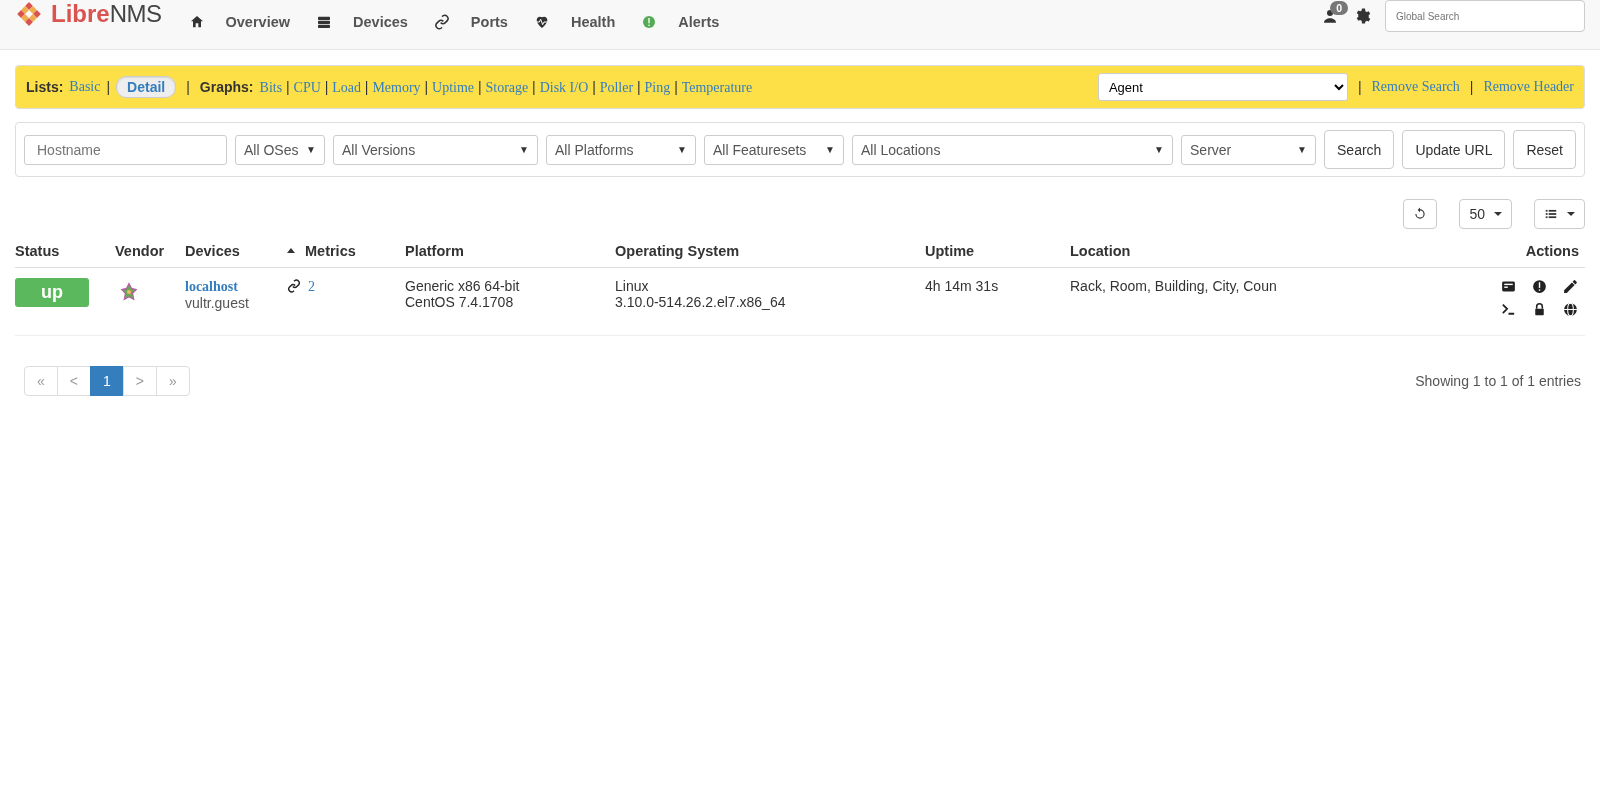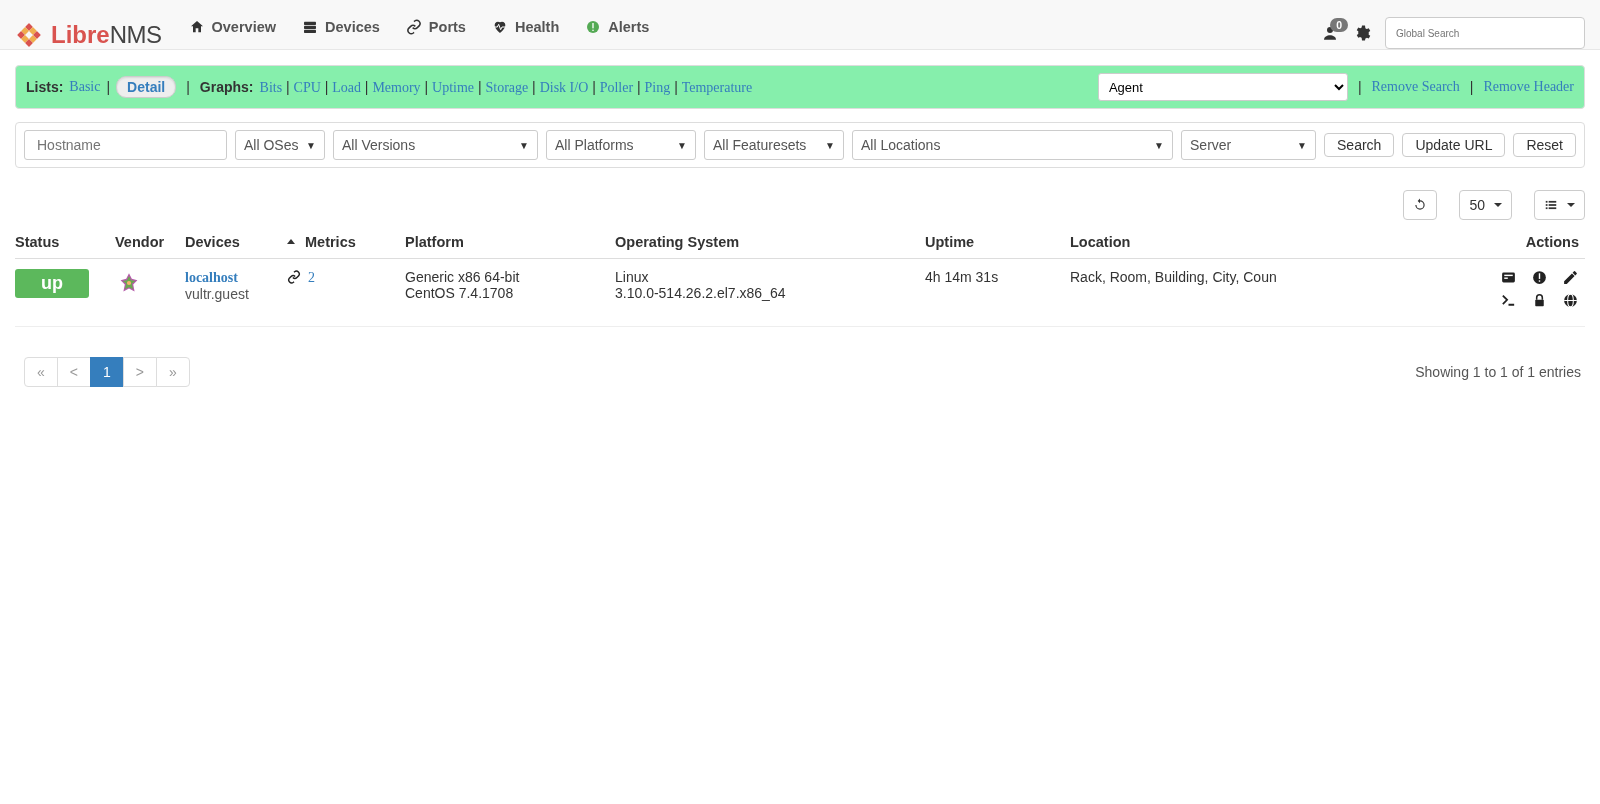--- a/index.html
+++ b/index.html
@@ -1,51 +1,51 @@
 <!DOCTYPE html>
 <html><head>
 <meta charset="utf-8">
 <style>
   * { box-sizing: border-box; }
   body { margin:0; font-family: "Helvetica Neue", Helvetica, Arial, sans-serif; font-size:14px; color:#333; background:#fff; }
   a { color:#357ebd; text-decoration:none;font-family:Liberation Serif, serif; }
 
   
-  .navbar { background:#f8f8f8; border-bottom:1px solid #e7e7e7; height:50px; display:flex; align-items:flex-end; padding:0 15px; }
+  .navbar { background:#f8f8f8; border-bottom:1px solid #e7e7e7; height:50px; display:flex; align-items:flex-start; padding:0 15px; }
   .brand { display:flex; align-items:center; font-size:24px; font-weight:400; margin-right:15px; }
   .brand .b1 { color:#d9534f; font-weight:600; }
   .brand .b2 { color:#444; letter-spacing:-0.5px; }
   .nav-items { display:flex; align-items:center; gap:2px; flex:1; }
-  .nav-item { display:flex; align-items:center; gap:7px; padding:14px 12px; color:#555; font-size:14.5px; font-weight:600; cursor:pointer; }
+  .nav-item { display:flex; align-items:center; gap:21px; padding:14px 12px; color:#555; font-size:14.5px; font-weight:600; cursor:pointer; }
   .nav-item svg, .nav-item .ico { width:16px; height:16px; fill:#333; }
   .nav-right { display:flex; align-items:center; gap:14px; }
   .user-badge { position:relative; display:flex; align-items:center; }
   .user-badge .count { position:absolute; top:-6px; right:-9px; background:#777; color:#fff; border-radius:9px; font-size:10.5px; padding:1px 6px; font-weight:700; }
   .search-global { width:200px; height:32px; border:1px solid #ccc; border-radius:4px; padding:4px 10px; font-size:10px; color:#555; }
 
   
   .container { padding:15px; }
 
   
-  .panel-strip { background:#86efac; border:1px solid #ddd; border-radius:4px; padding:7px 10px; display:flex; align-items:center; gap:6px; font-size:14px; color:#333; }
+  .panel-strip { background:#fde047; border:1px solid #ddd; border-radius:4px; padding:7px 10px; display:flex; align-items:center; gap:6px; font-size:14px; color:#333; }
   .panel-strip .strong { font-weight:700; }
   .panel-strip .sep { color:#333; }
   .graph-link { color:#357ebd; cursor:pointer; }
   .active-pill { background:#eee; border:1px solid #ccc; border-radius:10px; padding:2px 10px; color:#357ebd; font-weight:700; box-shadow: inset 0 1px 2px rgba(0,0,0,0.1); }
   .panel-strip .spacer { flex:1; }
   .select-inline { height:28px; border:1px solid #ccc; border-radius:3px; background:#fff; font-size:13px; padding:2px 6px; min-width:250px; }
   .link-right { color:#357ebd; cursor:pointer; }
 
   
   .filter-row { display:flex; align-items:center; gap:8px; margin-top:13px; border:1px solid #ddd; border-radius:4px; padding:7px 8px; }
   .fctrl { height:30px; border:1px solid #ccc; border-radius:3px; background:#fff; padding:4px 8px; font-size:14px; color:#555; }
   .fctrl.text { color:#999; }
   .fselect { display:flex; align-items:center; justify-content:space-between; }
   .fselect .caret { margin-left:auto; font-size:10px; color:#333; }
-  .btn { height:24px; border:1px solid #ccc; border-radius:4px; background:#fff; padding:4px 12px; font-size:14px; color:#333; cursor:pointer; display:flex; align-items:center; }
+  .btn { height:39px; border:1px solid #ccc; border-radius:4px; background:#fff; padding:4px 12px; font-size:14px; color:#333; cursor:pointer; display:flex; align-items:center; }
 
   
   .tbl-toolbar { display:flex; justify-content:flex-end; gap:22px; margin-top:22px; }
   .btn-sm { height:30px; border:1px solid #ccc; border-radius:4px; background:#fff; padding:4px 9px; display:flex; align-items:center; gap:5px; cursor:pointer; }
   .caret-dn::after { content:""; display:inline-block; border-top:4px solid #333; border-left:4px solid transparent; border-right:4px solid transparent; margin-left:4px; vertical-align:middle; }
 
   
   table.data { width:100%; border-collapse:collapse; margin-top:6px; }
   table.data th { text-align:left; font-weight:700; font-size:14.5px; padding:8px 6px 8px 0; border-bottom:1px solid #ddd; color:#333; }
   table.data th.right { text-align:right; }

